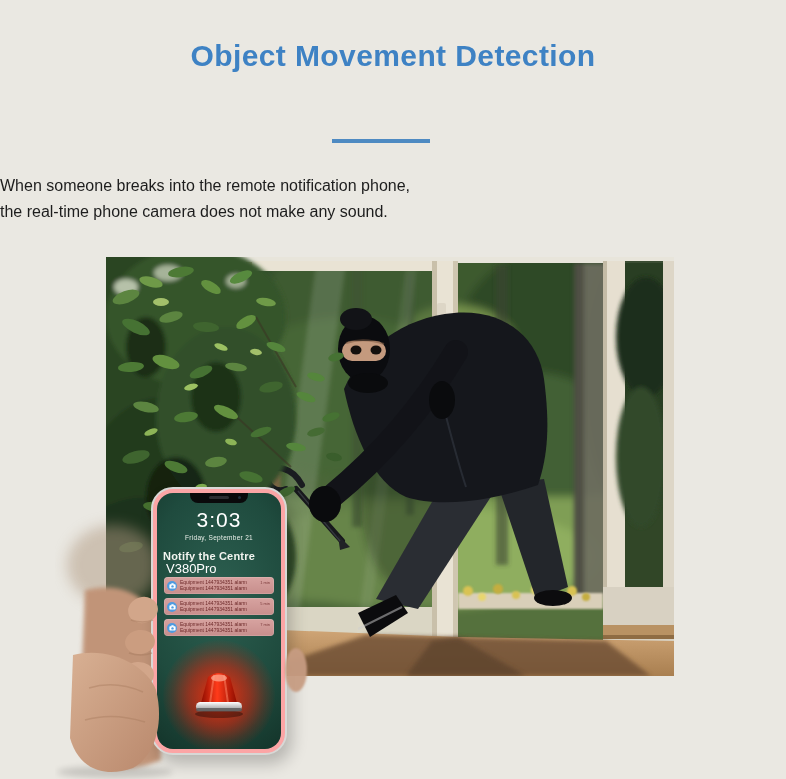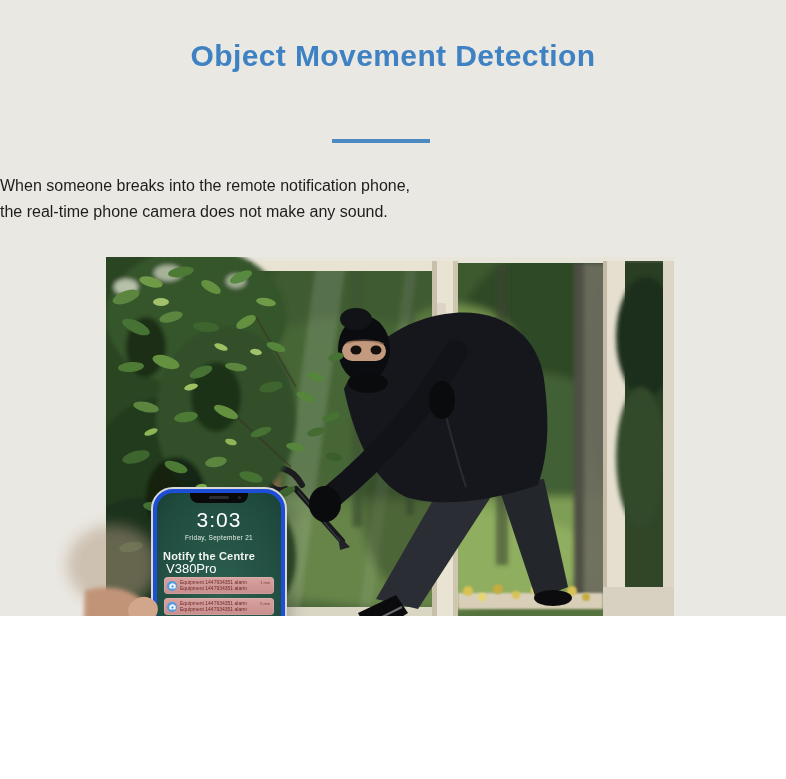--- a/index.html
+++ b/index.html
@@ -1,17 +1,17 @@
 <!DOCTYPE html>
 <html><head>
 <meta charset="utf-8">
 <style>
   html,body{margin:0;padding:0;}
   .page{
-    position:relative; width:786px; height:616px; overflow:hidden;
+    position:relative; width:786px; height:779px; overflow:hidden;
     background:#EAE8E2;
     font-family:"Liberation Sans", sans-serif;
   }
   
   .title{
     position:absolute; top:36px; left:0; width:100%;
     text-align:center; color:#3E82C4; font-size:30px; font-weight:bold;
     line-height:39px; letter-spacing:.4px;
   }
   .divider{
@@ -23,21 +23,21 @@
     text-align:left; color:#1d1d1d; font-size:16px; line-height:26px;
   }
   
   .photo{ position:absolute; left:106px; top:257px; width:568px; height:419px; z-index:1; }
   
   .hand-back{ position:absolute; left:55px; top:470px; width:265px; height:309px; z-index:2; }
   .hand-front{ position:absolute; left:55px; top:470px; width:265px; height:309px; z-index:4; pointer-events:none; }
   
   .phone{
     position:absolute; left:151px; top:487px; width:136px; height:268px; z-index:3;
-    background:#1d4ed8; border:2px solid #d8d8d6; border-radius:22px;
+    background:#fca5a5; border:2px solid #d8d8d6; border-radius:22px;
     box-sizing:border-box; box-shadow:5px 9px 16px rgba(0,0,0,.22);
   }
   .screen{
     position:absolute; left:4px; top:4px; right:4px; bottom:4px;
     border-radius:16px; overflow:hidden;
     background:radial-gradient(130% 95% at 50% 40%, #2c5f50 0%, #1f4b3e 45%, #133329 75%, #0c241d 100%);
   }
   .notch{
     position:absolute; top:0; left:50%; transform:translateX(-50%);
     width:58px; height:10px; background:#0a0a0b; border-radius:0 0 8px 8px;

